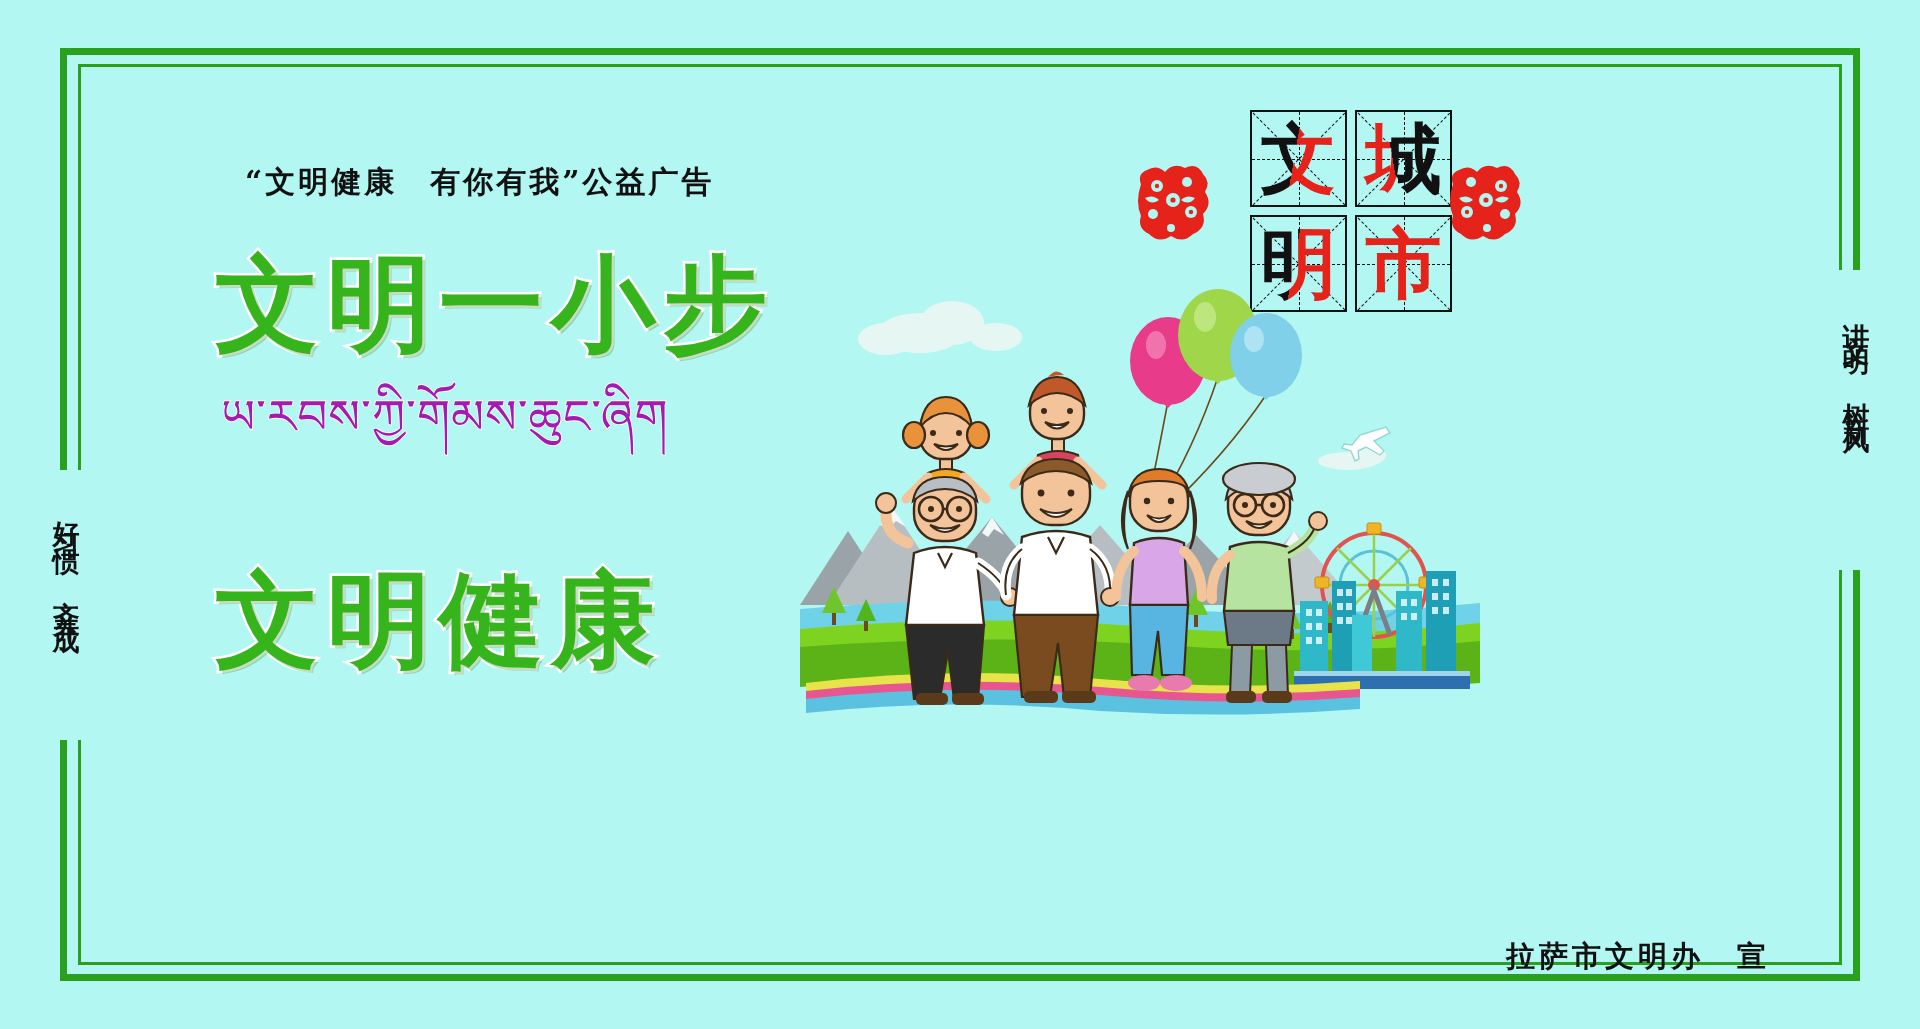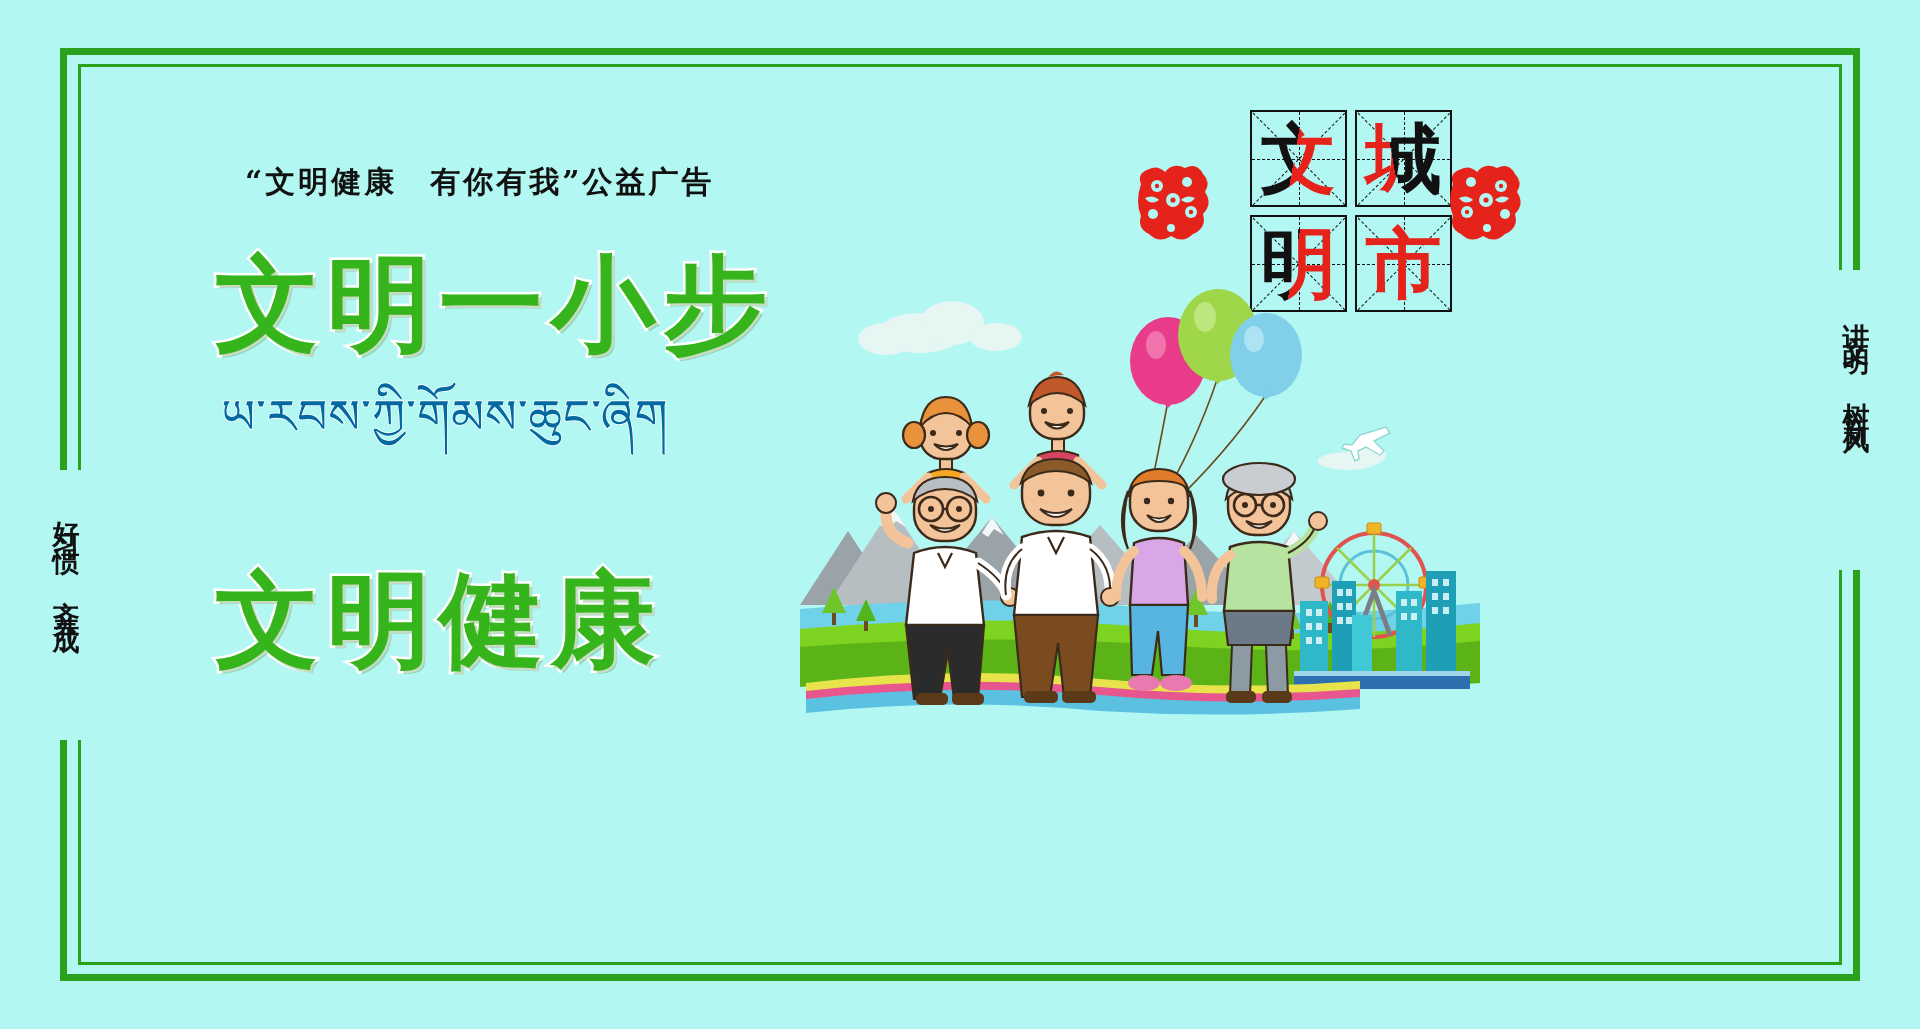--- a/index.html
+++ b/index.html
@@ -46,21 +46,21 @@
     line-height: 1.08;
     white-space: nowrap;
     -webkit-text-stroke: 5px #ffffff;
     paint-order: stroke fill;
     text-shadow: 3px 3px 0 rgba(30,120,10,0.25);
   }
   .headline-2 { margin-top: 68px; }
   .tibetan {
     font-family: "DejaVu Sans", sans-serif;
     font-size: 47px;
-    color: #0369a1;
+    color: #a21caf;
     letter-spacing: 1px;
     white-space: nowrap;
     margin-top: 4px;
     margin-left: 6px;
     -webkit-text-stroke: 1.5px #ffffff;
     paint-order: stroke fill;
   }
 
   
   .vtext {
@@ -483,14 +483,15 @@
       <path d="M488 268 q24 -12 28 -30" stroke="#3b2a1a" stroke-width="2" fill="none"></path>
       <circle cx="518" cy="236" r="9" fill="#f3c49a" stroke="#3b2a1a" stroke-width="2"></circle>
       <path d="M424 326 l70 0 l-4 34 l-62 0 z" fill="#6b7a86" stroke="#3b2a1a" stroke-width="2.2"></path>
       <path d="M432 360 l20 0 l-2 50 l-20 0 z" fill="#8c9aa4" stroke="#3b2a1a" stroke-width="2"></path>
       <path d="M466 360 l20 0 l2 50 l-20 0 z" fill="#8c9aa4" stroke="#3b2a1a" stroke-width="2"></path>
       <rect x="426" y="406" width="30" height="12" rx="5" fill="#5b3a1a"></rect>
       <rect x="462" y="406" width="30" height="12" rx="5" fill="#5b3a1a"></rect>
     </g>
   </svg>
 
+  <div class="signature">拉萨市文明办　宣</div>
 
 </div>
 
 </body></html>

